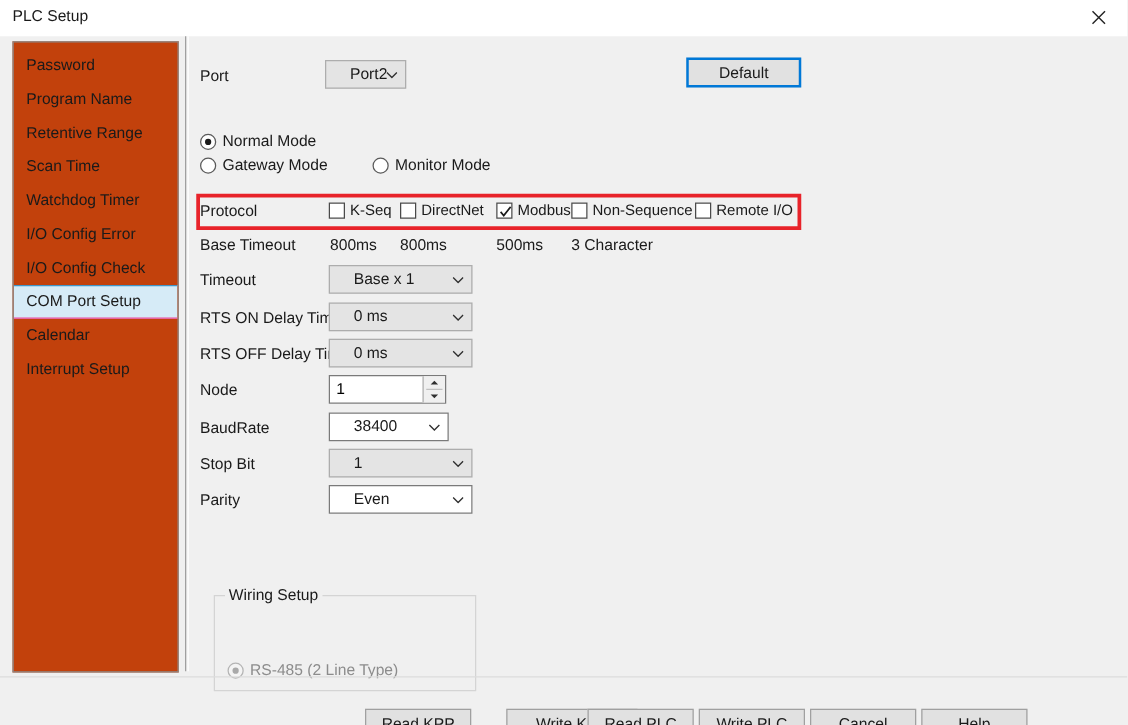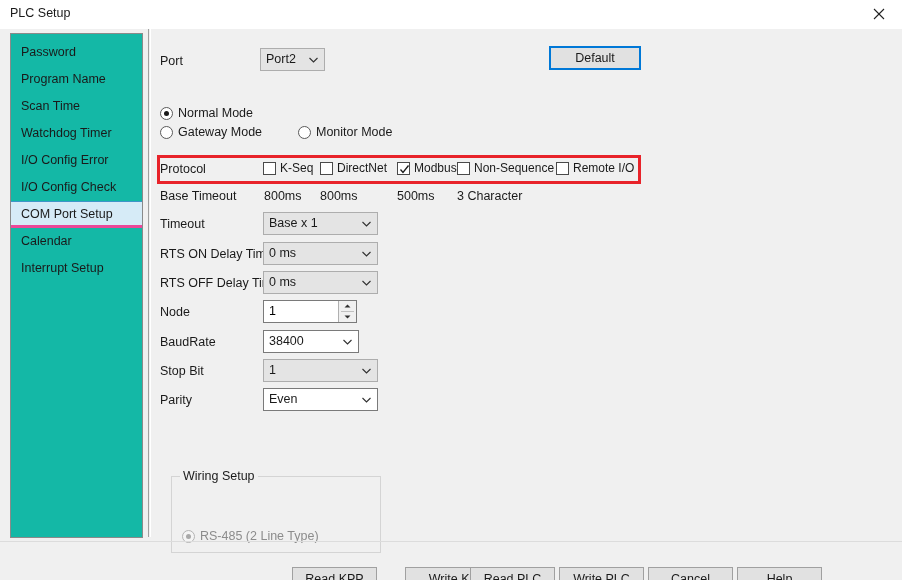--- a/index.html
+++ b/index.html
@@ -51,40 +51,40 @@
     background: #f0f0f0;
     border-top: 1px solid #ffffff;
   }
 
   
   .sidebar {
     position: absolute;
     left: 10px; top: 4px;
     width: 133px;
     height: 505px;
-    background: #14b8a6;
+    background: #c2410c;
     border: 1px solid #8a8a8a;
     box-sizing: border-box;
     overflow: hidden;
   }
   .sidebar-item {
     position: relative;
     height: 27px;
     line-height: 27px;
     padding-left: 10px;
     font-size: 12.5px;
     color: #1a1a1a;
     box-sizing: border-box;
     cursor: default;
     white-space: nowrap;
   }
   .sidebar-item.selected {
     background: #d6ebf7;
     border-top: 1px solid #3f95c8;
-    border-bottom: 3px solid #ec4899;
+    border-bottom: 1px solid #ec4899;
     line-height: 25px;
   }
 
   
   .v-divider {
     position: absolute;
     left: 148px; top: 0px;
     width: 1px; height: 508px;
     background: #a0a0a0;
   }
@@ -121,21 +121,21 @@
     color: #1a1a1a;
     cursor: default;
   }
   .combo.disabled {
     background: #e4e4e4;
     border: 1px solid #adadad;
     color: #1a1a1a;
   }
   .combo .combo-val {
     position: absolute;
-    left: 5px; top: 3px;
+    left: 19px; top: 3px;
     white-space: nowrap;
   }
   .combo .chev {
     position: absolute;
     right: 6px; top: 8px;
     width: 9px; height: 6px;
   }
   .combo .chev svg { display: block; }
 
   
@@ -301,20 +301,21 @@
       <line x1="11" y1="1" x2="1" y2="11" stroke="#222" stroke-width="1.1"></line>
     </svg>
   </div>
 </div>
 
 <div class="dialog-body">
 
   <div class="sidebar">
     <div class="sidebar-item" style="margin-top:5px">Password</div>
     <div class="sidebar-item">Program Name</div>
+    <div class="sidebar-item">Retentive Range</div>
     <div class="sidebar-item">Scan Time</div>
     <div class="sidebar-item">Watchdog Timer</div>
     <div class="sidebar-item">I/O Config Error</div>
     <div class="sidebar-item">I/O Config Check</div>
     <div class="sidebar-item selected">COM Port Setup</div>
     <div class="sidebar-item">Calendar</div>
     <div class="sidebar-item">Interrupt Setup</div>
   </div>
 
   <div class="v-divider"></div>

